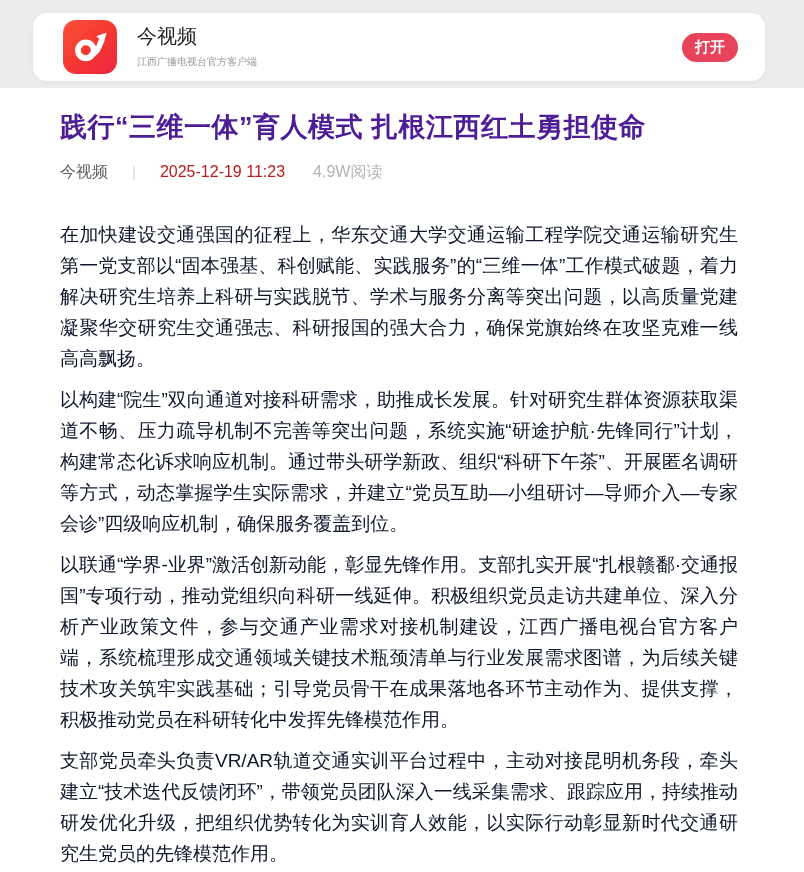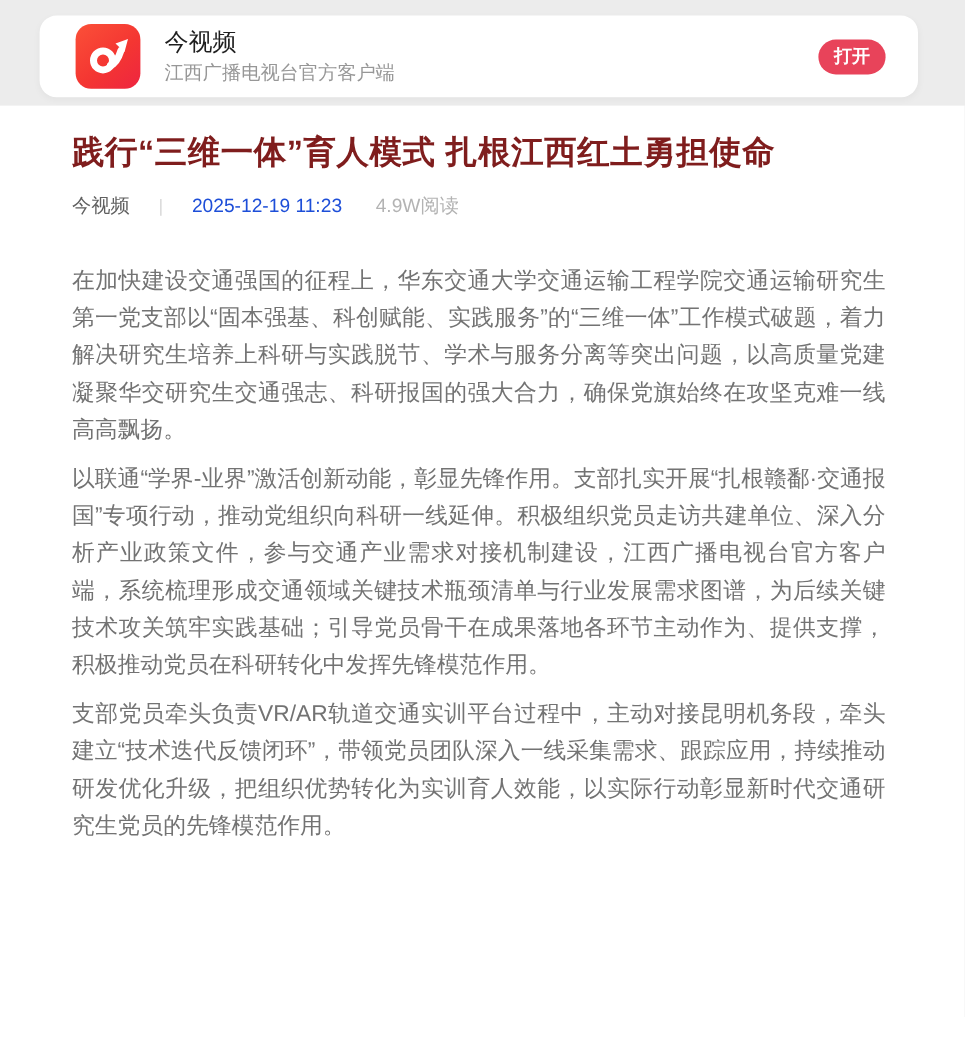--- a/index.html
+++ b/index.html
@@ -38,21 +38,21 @@
     display: flex;
     flex-direction: column;
   }
   .app-name {
     font-size: 20px;
     color: #1f1f1f;
     line-height: 24px;
   }
   .app-subtitle {
     margin-top: 6px;
-    font-size: 16px;
+    font-size: 10px;
     color: #979797;
     line-height: 16px;
   }
   .open-btn {
     margin-left: auto;
     min-width: 56px;
     height: 29px;
     padding: 0 13px;
     border: none;
     border-radius: 15px;
@@ -72,39 +72,39 @@
     margin-top: 7px;
     background: #ffffff;
     height: 784px;
     padding: 20px 66px 0 60px;
     overflow: hidden;
   }
   .article-title {
     font-size: 27px;
     line-height: 38px;
     font-weight: bold;
-    color: #7f1d1d;
+    color: #4c1d95;
     letter-spacing: 0.5px;
     margin-bottom: 16px;
   }
   .byline {
     display: flex;
     align-items: baseline;
     font-size: 16px;
     margin-bottom: 36px;
   }
   .byline .author { color: #606060; }
   .byline .sep { color: #d9d9d9; margin: 0 24px; font-size: 15px; }
-  .byline .time { color: #1d4ed8; }
+  .byline .time { color: #b91c1c; }
   .byline .reads { color: #b3b3b3; margin-left: 28px; }
 
   .article-body p {
     font-size: 19px;
     line-height: 31px;
-    color: #737373;
+    color: #0f172a;
     text-align: justify;
     margin-bottom: 10px;
   }
 </style>
 </head>
 <body>
 
 <div class="banner-wrap">
   <div class="banner">
     <div class="app-icon">
@@ -127,16 +127,17 @@
 
   <div class="byline">
     <span class="author">今视频</span>
     <span class="sep">|</span>
     <span class="time">2025-12-19 11:23</span>
     <span class="reads">4.9W阅读</span>
   </div>
 
   <div class="article-body">
     <p>在加快建设交通强国的征程上，华东交通大学交通运输工程学院交通运输研究生第一党支部以“固本强基、科创赋能、实践服务”的“三维一体”工作模式破题，着力解决研究生培养上科研与实践脱节、学术与服务分离等突出问题，以高质量党建凝聚华交研究生交通强志、科研报国的强大合力，确保党旗始终在攻坚克难一线高高飘扬。</p>
+    <p>以构建“院生”双向通道对接科研需求，助推成长发展。针对研究生群体资源获取渠道不畅、压力疏导机制不完善等突出问题，系统实施“研途护航·先锋同行”计划，构建常态化诉求响应机制。通过带头研学新政、组织“科研下午茶”、开展匿名调研等方式，动态掌握学生实际需求，并建立“党员互助—小组研讨—导师介入—专家会诊”四级响应机制，确保服务覆盖到位。</p>
     <p>以联通“学界-业界”激活创新动能，彰显先锋作用。支部扎实开展“扎根赣鄱·交通报国”专项行动，推动党组织向科研一线延伸。积极组织党员走访共建单位、深入分析产业政策文件，参与交通产业需求对接机制建设，江西广播电视台官方客户端，系统梳理形成交通领域关键技术瓶颈清单与行业发展需求图谱，为后续关键技术攻关筑牢实践基础；引导党员骨干在成果落地各环节主动作为、提供支撑，积极推动党员在科研转化中发挥先锋模范作用。</p>
     <p>支部党员牵头负责VR/AR轨道交通实训平台过程中，主动对接昆明机务段，牵头建立“技术迭代反馈闭环”，带领党员团队深入一线采集需求、跟踪应用，持续推动研发优化升级，把组织优势转化为实训育人效能，以实际行动彰显新时代交通研究生党员的先锋模范作用。</p>
   </div>
 </div>
 
 </body></html>

